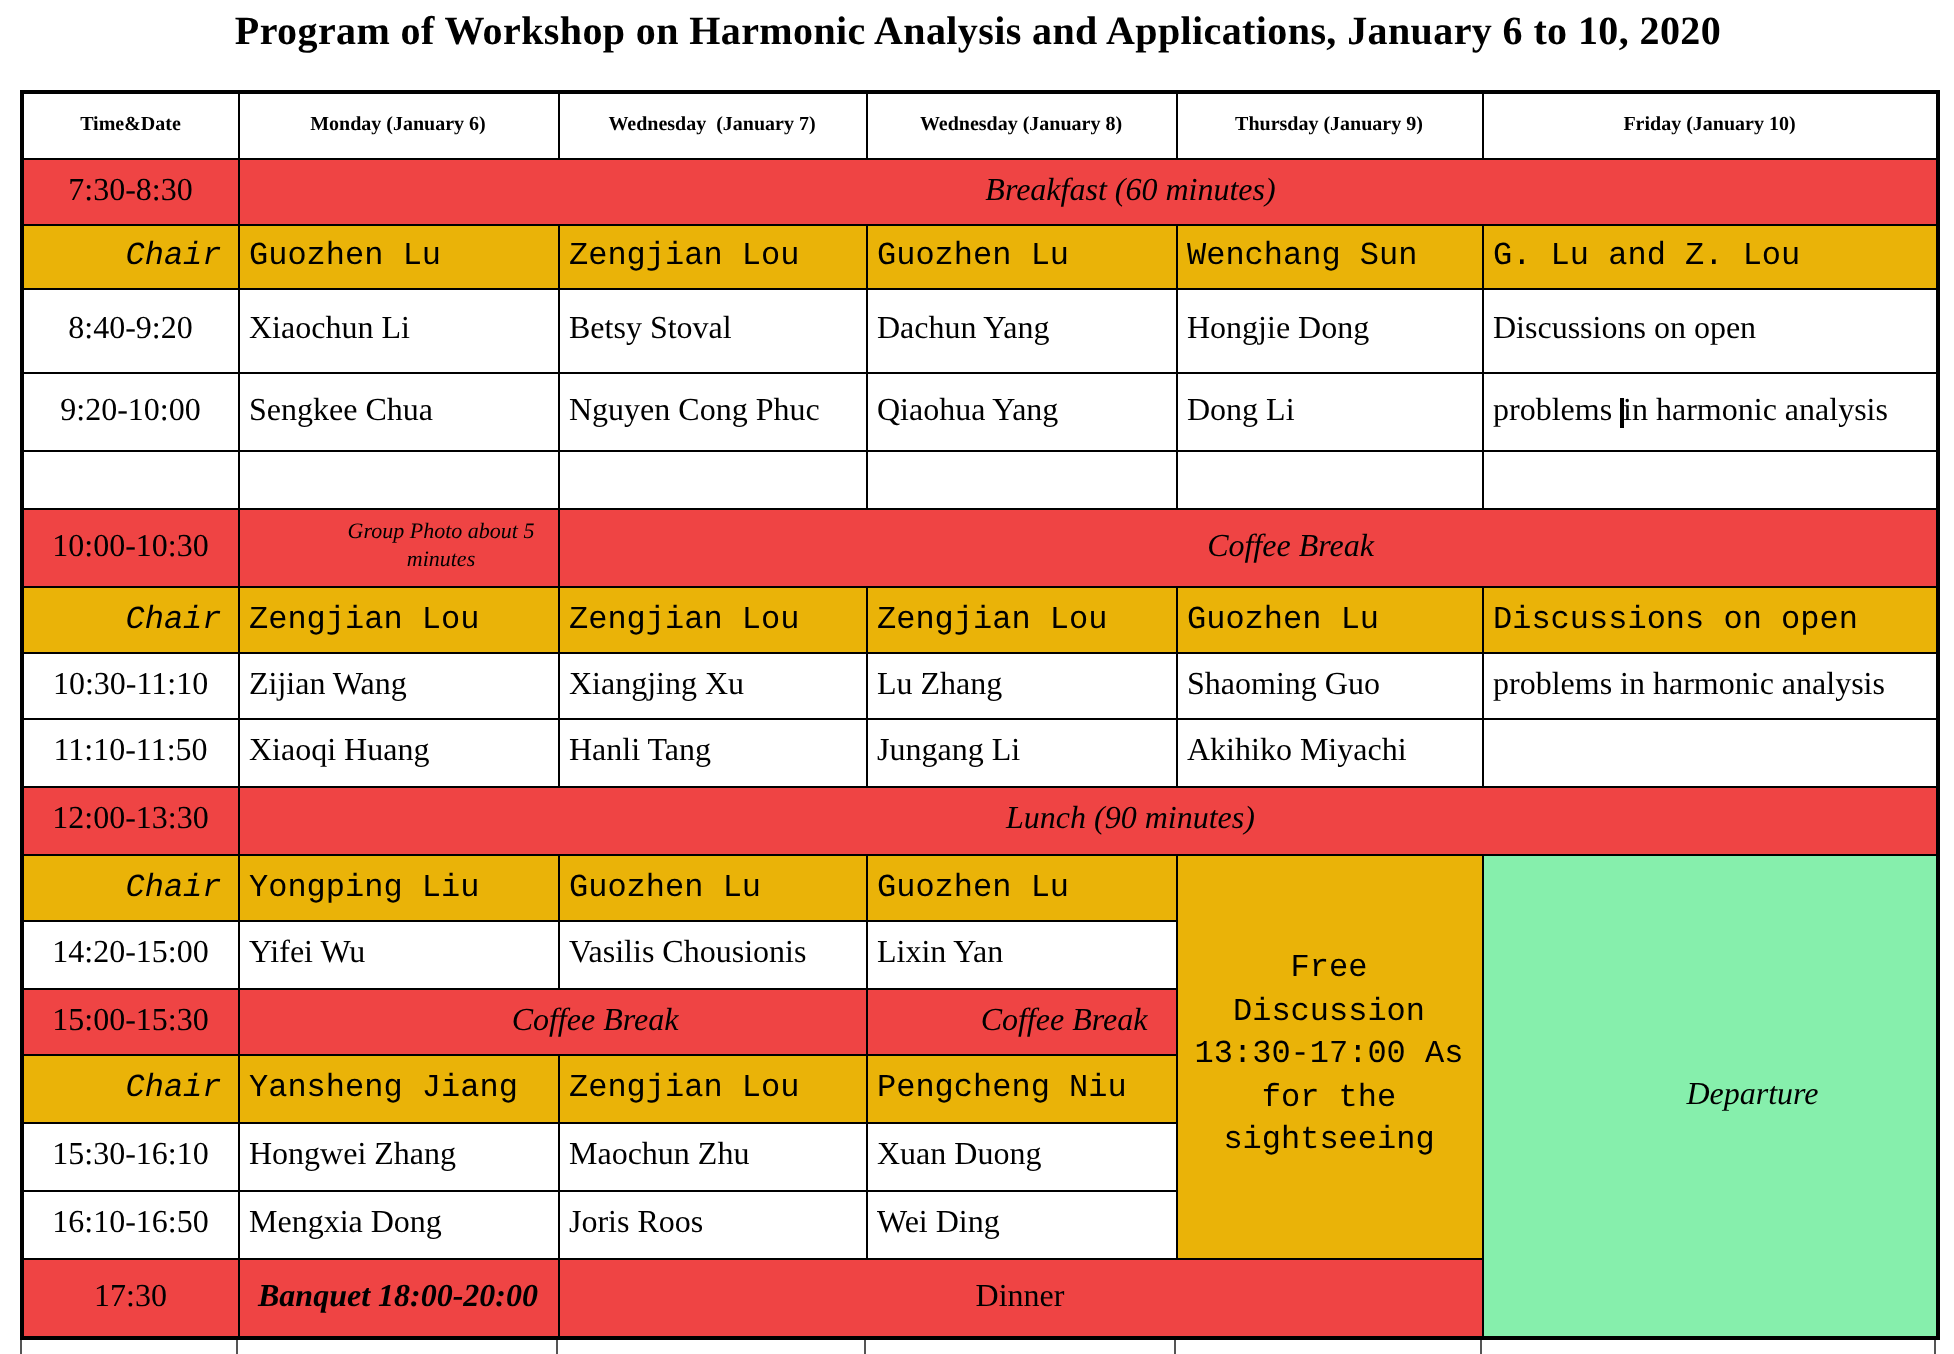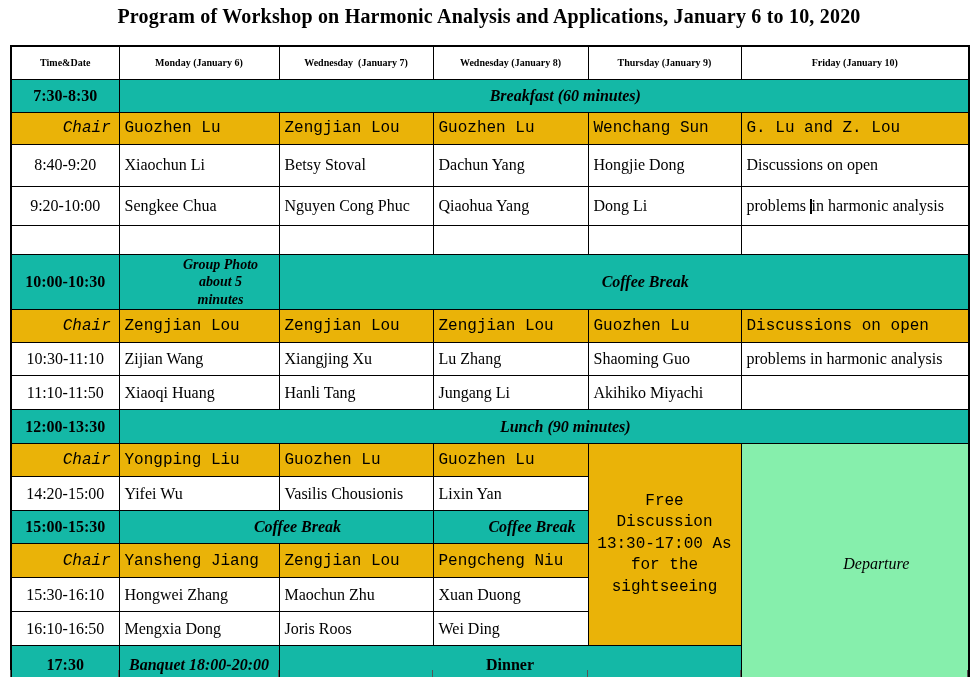--- a/index.html
+++ b/index.html
@@ -9,25 +9,25 @@
          font-size:20px;font-weight:bold;letter-spacing:0.2px;}
   table.schedule{position:absolute;left:10px;top:45px;width:958px;
                  border-collapse:collapse;table-layout:fixed;
                  border:2px solid #000;}
   td,th{border:1px solid #000;font-size:16px;vertical-align:middle;
         padding:1px 5px;overflow:hidden;}
   th{font-size:10px;font-weight:bold;text-align:center;white-space:pre-wrap;padding:1px 2px;}
   .c{text-align:center;}
   .i{font-style:italic;padding-left:48px;}
   .bi{font-style:italic;font-weight:bold;margin-left:12px;}
-  .green{background:#14b8a6;font-weight:bold;}
+  .green{background:#ef4444;}
   .orange{background:#eab308;font-family:Liberation Mono, monospace;}
   .white{background:#86efac;}
   .preline{white-space:pre-line;line-height:1.35;}
-  .small{font-size:14px;line-height:1.25;}
+  .small{font-size:11px;line-height:1.25;}
   .cursor{display:inline-block;width:1.5px;height:15px;background:#000;
           vertical-align:text-bottom;}
   .fragment{position:absolute;left:10px;top:670px;width:958px;height:7px;}
   .fragment span{position:absolute;top:0;width:1px;height:7px;background:#555;}
 </style>
 </head>
 <body>
 
 <div class="title">Program of Workshop on Harmonic Analysis and Applications, January 6 to 10, 2020</div>
 

